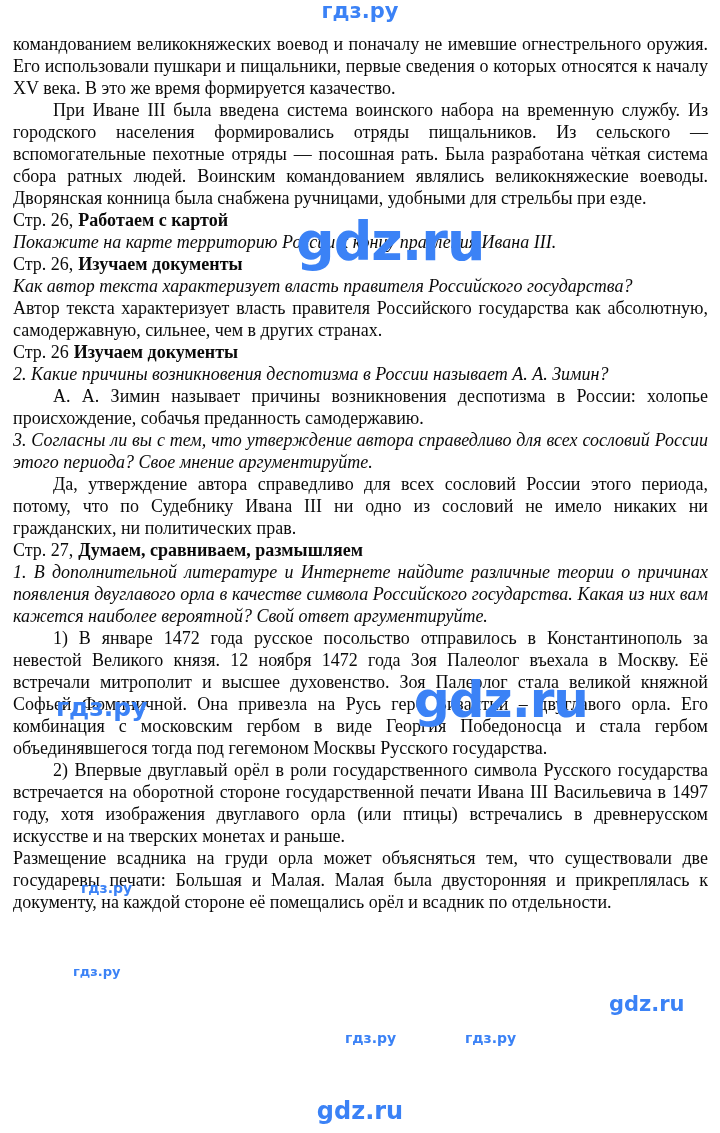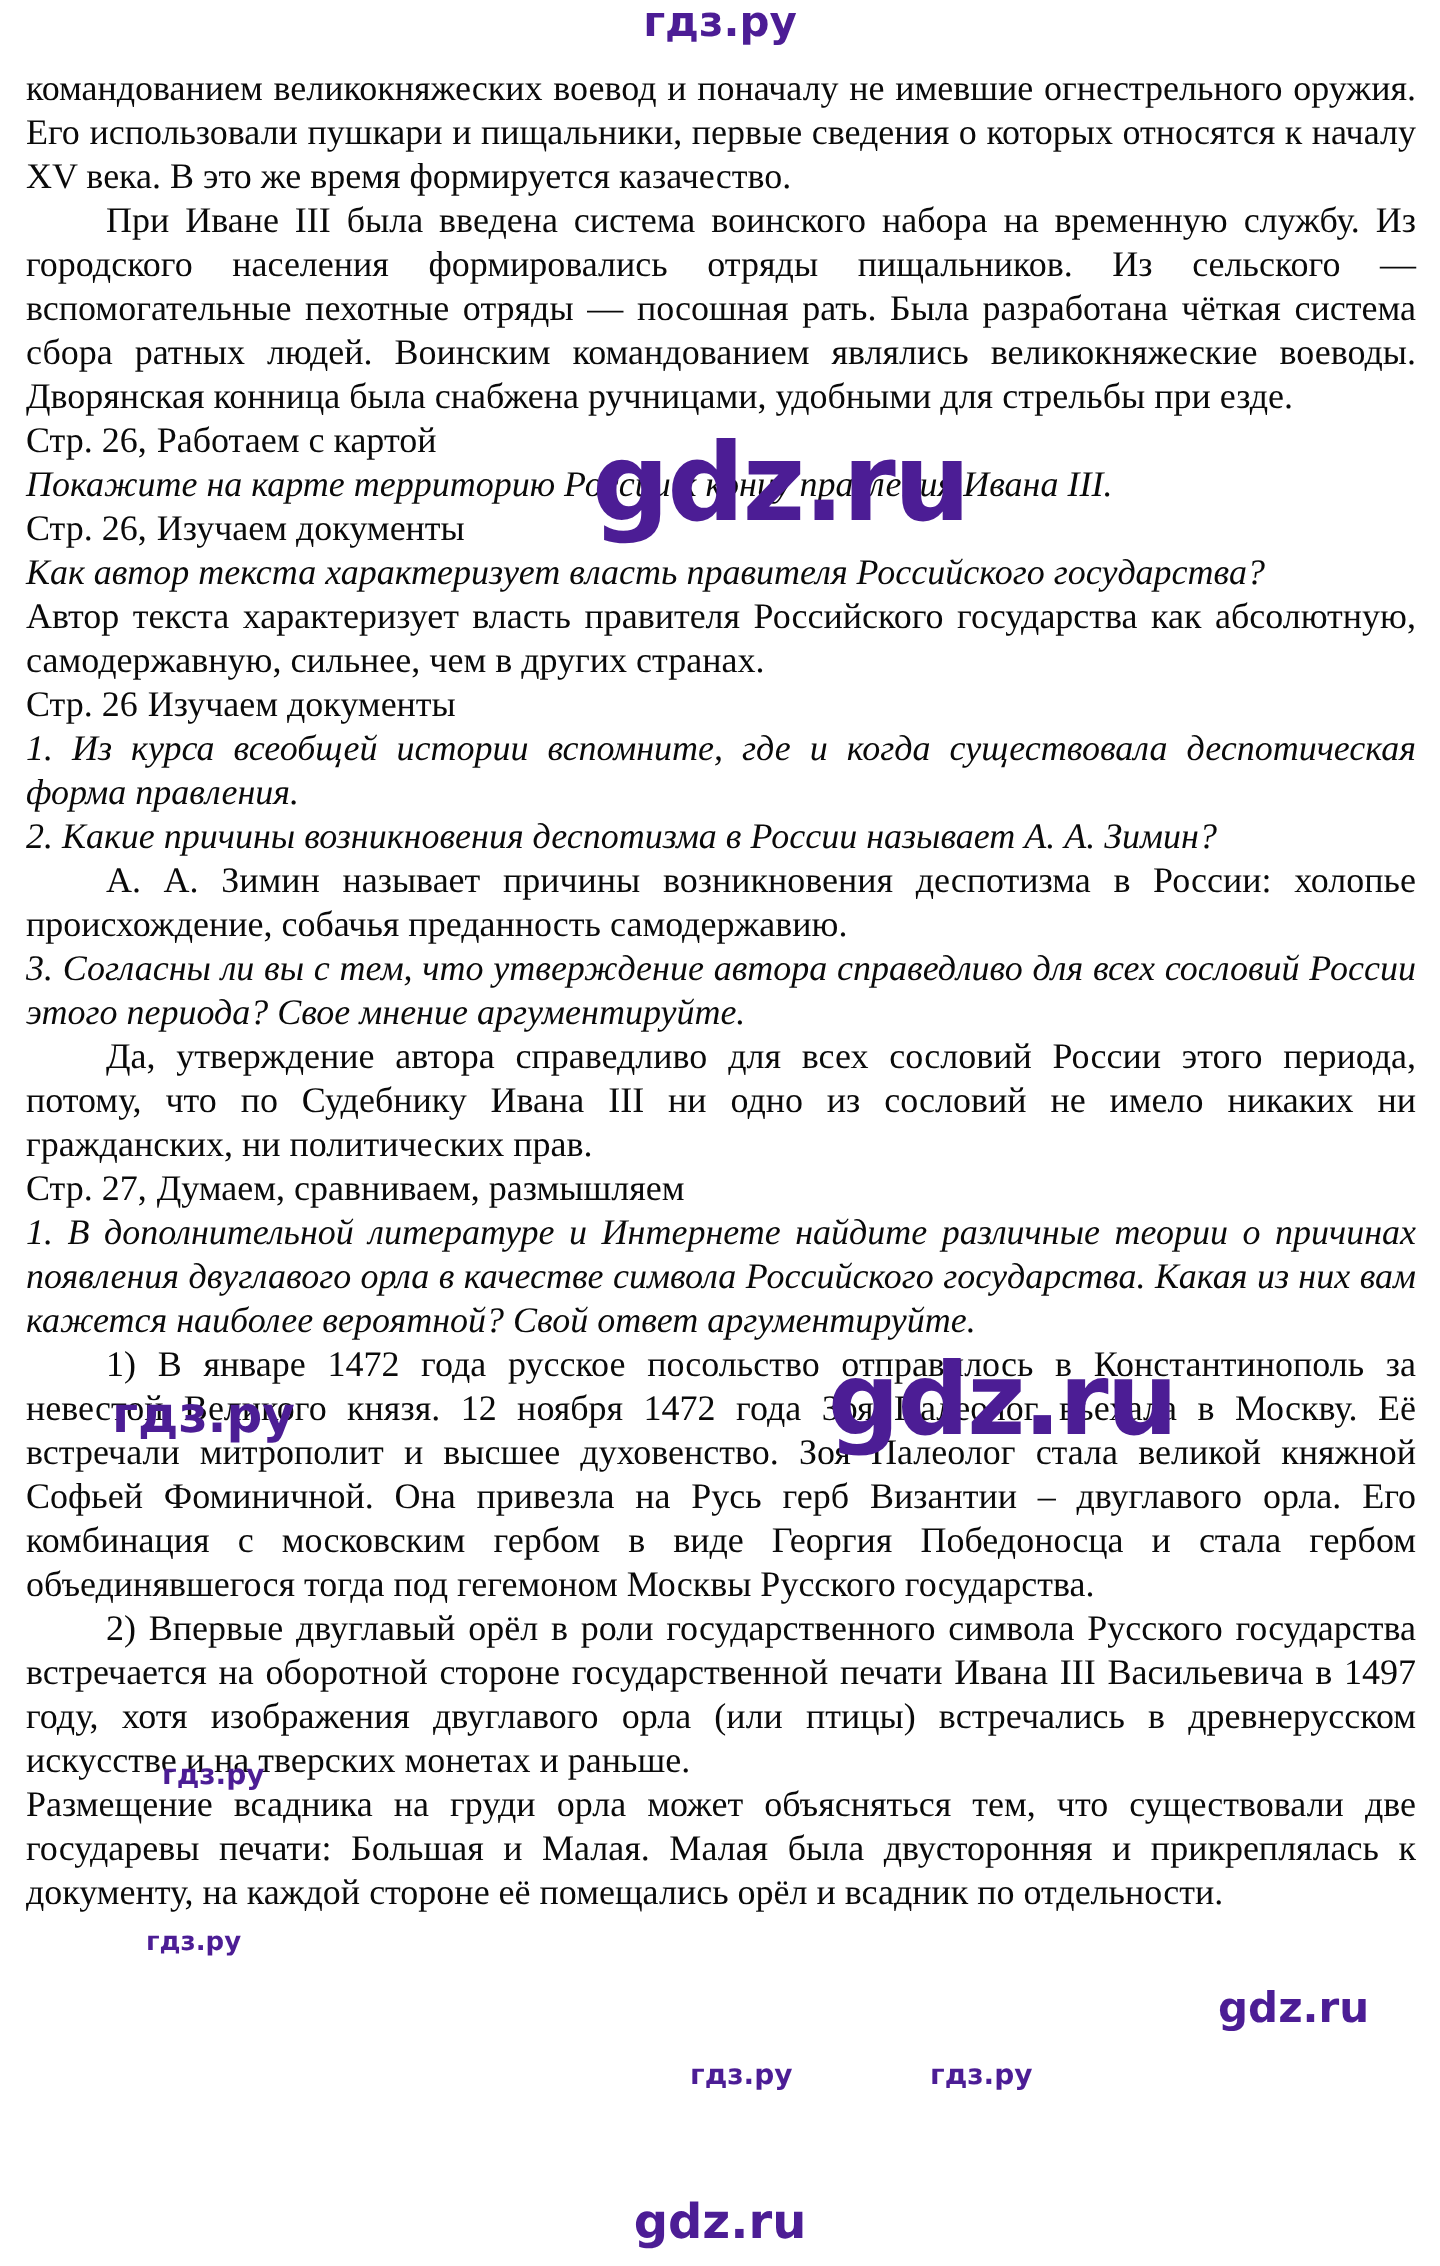--- a/index.html
+++ b/index.html
@@ -12,29 +12,29 @@
   .content{
     position:absolute;left:13px;top:33px;width:695px;
     font-size:18px;line-height:22px;
     text-align:justify;text-align-last:left;
     z-index:1;
   }
   .content p{margin:0;padding:0;}
   .indent{text-indent:40px;}
   .q{font-style:italic;}
   .head{font-weight:normal;}
-  .head b{font-weight:normal;margin-left:5px;}
+  .head b{font-weight:bold;margin-left:5px;}
   .mt-sm{margin-top:12px;}
   .mt-md{margin-top:22px;}
   .mt-lg{margin-top:24px;}
   .mt-h3{margin-top:13px;}
   .wm{
     position:absolute;z-index:3;pointer-events:none;
     font-family:"DejaVu Sans", sans-serif;font-weight:bold;
-    color:#4c1d95;white-space:nowrap;line-height:1;
+    color:#3b82f6;white-space:nowrap;line-height:1;
   }
   .wm-header{left:0;top:1px;width:100%;text-align:center;font-size:21px;}
   .wm-big-top{left:296px;top:215px;font-size:54px;letter-spacing:-1px;}
   .wm-med-left{left:56px;top:695px;font-size:25px;}
   .wm-big-mid{left:414px;top:675px;font-size:50px;letter-spacing:-1px;}
   .wm-small-1{left:81px;top:881px;font-size:14px;}
   .wm-small-2{left:73px;top:965px;font-size:13px;}
   .wm-bold-right{left:609px;top:994px;font-size:21px;}
   .wm-small-3{left:345px;top:1031px;font-size:14px;}
   .wm-small-4{left:465px;top:1031px;font-size:14px;}
@@ -62,21 +62,20 @@
     <p class="indent">При Иване III была введена система воинского набора на временную службу. Из городского населения формировались отряды пищальников. Из сельского — вспомогательные пехотные отряды — посошная рать. Была разработана чёткая система сбора ратных людей. Воинским командованием являлись великокняжеские воеводы. Дворянская конница была снабжена ручницами, удобными для стрельбы при езде.</p>
 
     <p class="head mt-sm"><span>Стр. 26,</span><b>Работаем с картой</b></p>
     <p class="q">Покажите на карте территорию России к концу правления Ивана III.</p>
 
     <p class="head mt-lg"><span>Стр. 26,</span><b>Изучаем документы</b></p>
     <p class="q">Как автор текста характеризует власть правителя Российского государства?</p>
     <p>Автор текста характеризует власть правителя Российского государства как абсолютную, самодержавную, сильнее, чем в других странах.</p>
 
     <p class="head mt-h3"><span>Стр. 26</span><b>Изучаем документы</b></p>
-    <p class="q">1. Из курса всеобщей истории вспомните, где и когда существовала деспотическая форма правления.</p>
     <p class="q">2. Какие причины возникновения деспотизма в России называет А. А. Зимин?</p>
     <p class="indent">А. А. Зимин называет причины возникновения деспотизма в России: холопье происхождение, собачья преданность самодержавию.</p>
     <p class="q">3. Согласны ли вы с тем, что утверждение автора справедливо для всех сословий России этого периода? Свое мнение аргументируйте.</p>
     <p class="indent">Да, утверждение автора справедливо для всех сословий России этого периода, потому, что по Судебнику Ивана III ни одно из сословий не имело никаких ни гражданских, ни политических прав.</p>
 
     <p class="head mt-md"><span>Стр. 27,</span><b>Думаем, сравниваем, размышляем</b></p>
     <p class="q">1. В дополнительной литературе и Интернете найдите различные теории о причинах появления двуглавого орла в качестве символа Российского государства. Какая из них вам кажется наиболее вероятной? Свой ответ аргументируйте.</p>
     <p class="indent">1) В январе 1472 года русское посольство отправилось в Константинополь за невестой Великого князя. 12 ноября 1472 года Зоя Палеолог въехала в Москву. Её встречали митрополит и высшее духовенство. Зоя Палеолог стала великой княжной Софьей Фоминичной. Она привезла на Русь герб Византии – двуглавого орла. Его комбинация с московским гербом в виде Георгия Победоносца и стала гербом объединявшегося тогда под гегемоном Москвы Русского государства.</p>
     <p class="indent">2) Впервые двуглавый орёл в роли государственного символа Русского государства встречается на оборотной стороне государственной печати Ивана III Васильевича в 1497 году, хотя изображения двуглавого орла (или птицы) встречались в древнерусском искусстве и на тверских монетах и раньше.</p>
     <p>Размещение всадника на груди орла может объясняться тем, что существовали две государевы печати: Большая и Малая. Малая была двусторонняя и прикреплялась к документу, на каждой стороне её помещались орёл и всадник по отдельности.</p>

